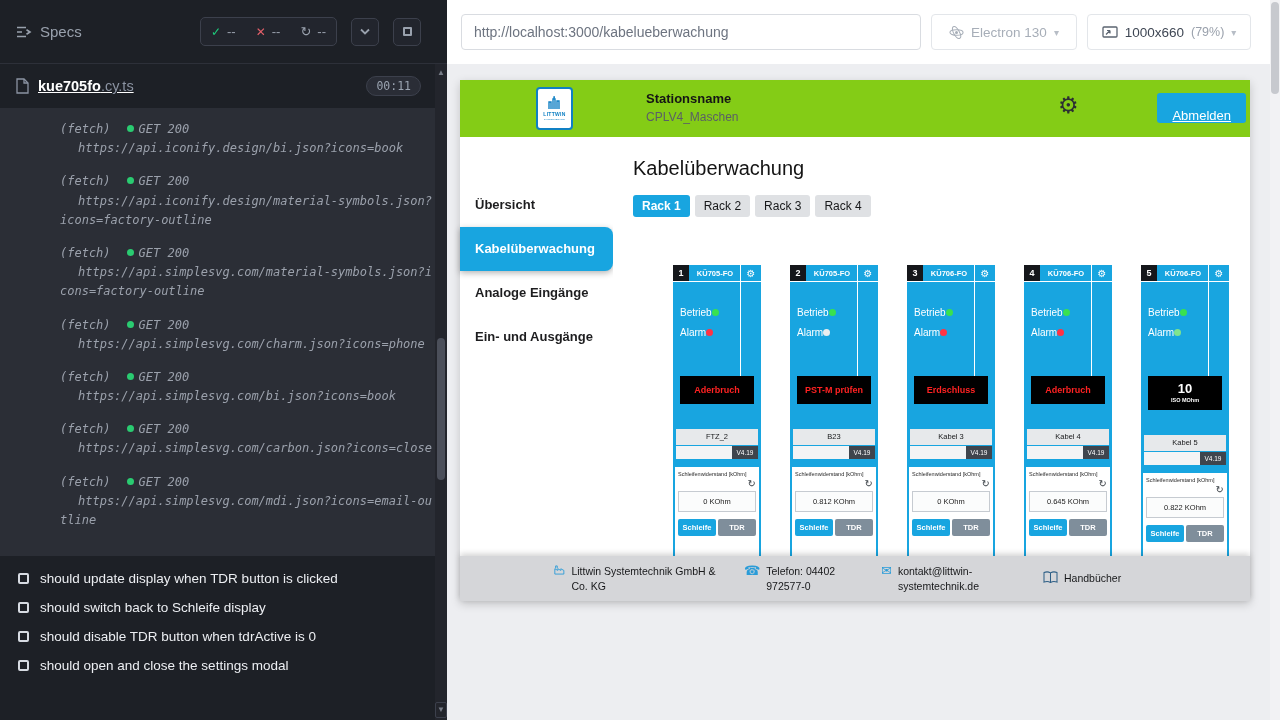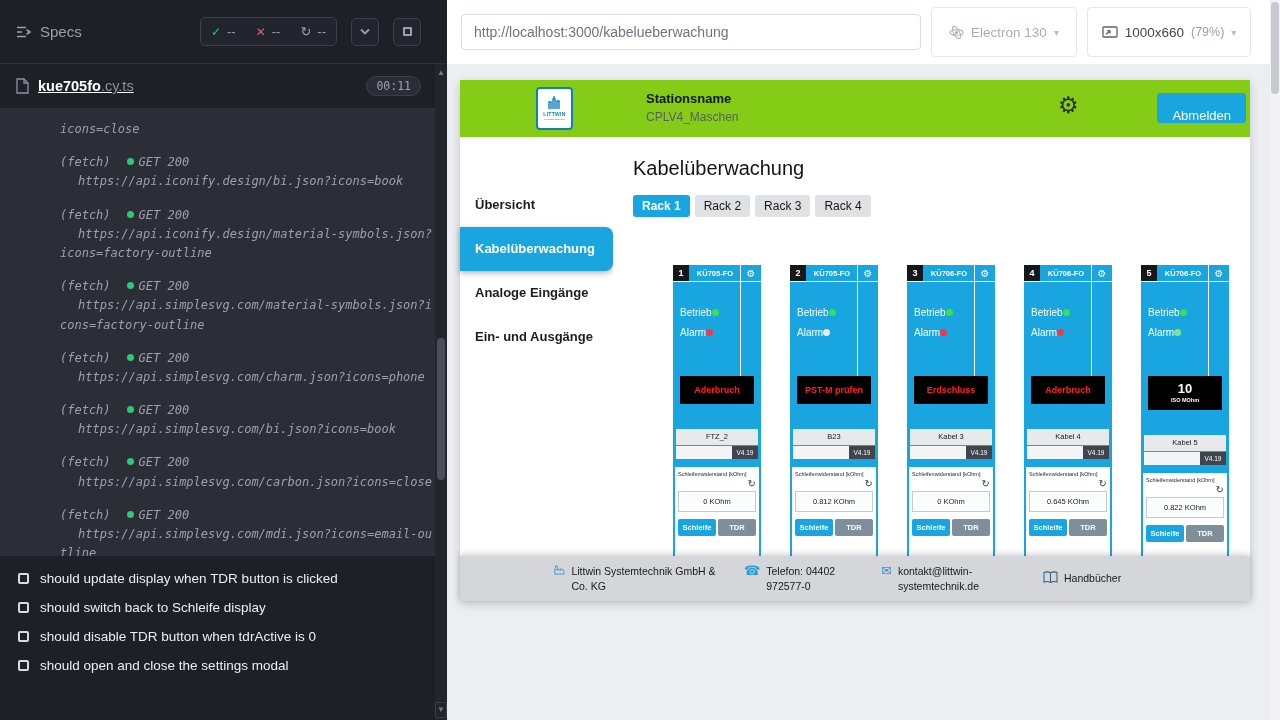--- a/index.html
+++ b/index.html
@@ -47,21 +47,21 @@
              text-align:center; line-height:14px; }
   .r-arrow.up { top:2px; }
   .r-arrow.down { bottom:2px; border:1px solid #3c404c; border-radius:2px; height:16px; line-height:14px; }
   .r-thumb { position:absolute; left:2px; width:8px; top:274px; height:142px; background:#4b4f5a; border-radius:4px; }
 
   
   #right { position:absolute; left:447px; top:0; width:833px; height:720px; background:#edeef1; }
   .b-bar { height:64px; background:#fff; display:flex; align-items:center; padding:0 24px 0 14px; gap:10px; }
   .url-box { width:460px; height:36px; border:1px solid #d9dce1; border-radius:4px; padding:0 12px;
              font-size:14px; color:#6d7480; font-family:"Liberation Sans", sans-serif; background:#fff; }
-  .sel { height:50px; border:1px solid #e3e6ea; border-radius:4px; display:flex; align-items:center;
+  .sel { height:36px; border:1px solid #e3e6ea; border-radius:4px; display:flex; align-items:center;
          justify-content:center; gap:7px; background:#fff; }
   .sel.browser { width:146px; color:#a7aeb8; font-size:13.5px; }
   .sel.viewport { width:164px; font-size:13.5px; color:#3f4754; }
   .vp-zoom { color:#9aa1ac; font-size:12.5px; }
   .chev { color:#b7bdc6; font-size:10px; }
 
   .stage { position:absolute; top:64px; left:0; right:0; bottom:0; }
   .aut { position:absolute; left:13px; top:16px; width:790px; height:521px; background:#fff;
          box-shadow:0 3px 9px rgba(0,0,0,.18); }
 
@@ -70,21 +70,21 @@
           border:2px solid #1080c4; border-radius:4px; display:flex; flex-direction:column;
           align-items:center; justify-content:center; gap:1px; }
   .logo-title { font-size:5px; font-weight:bold; color:#1080c4; letter-spacing:.3px; }
   .logo-sub { font-size:2.5px; color:#1080c4; }
   .station { position:absolute; left:186px; top:11px; }
   .station-label { font-weight:bold; font-size:13px; color:#151515; }
   .station-name { font-size:12px; color:#5a5f66; margin-top:4px; }
   .hdr-gear { position:absolute; left:598px; top:12px; font-size:23px; color:#2c2f33; cursor:pointer;
               font-family:"DejaVu Sans", sans-serif; }
   .abmelden { position:absolute; right:4px; top:13px; height:30px; padding:15px 15px; border:none;
-              border-radius:3px; color:#fff; font-size:13px; font-family:"Liberation Sans", sans-serif; }
+              border-radius:3px; color:#fff; font-size:13px; font-family:"Liberation Sans", sans-serif;text-decoration:underline; }
 
   .app-nav { position:absolute; left:0; top:57px; width:153px; bottom:45px; background:#fff; padding-top:46px; }
   .nav-item { height:44px; line-height:44px; padding-left:15px; font-size:13px; font-weight:bold;
               color:#1d1d1f; cursor:pointer; }
   .nav-item.active { color:#fff; border-radius:0 8px 8px 0; box-shadow:0 2px 6px rgba(0,0,0,.3); }
 
   .app-main { position:absolute; left:153px; top:57px; right:0; bottom:45px; overflow:hidden; background:#fff; }
   .page-title { position:absolute; left:20px; top:20px; font-size:20px; color:#141414; font-weight:500; }
   .tabs { position:absolute; left:20px; top:58px; display:flex; gap:5px; }
   .tab { height:22px; padding:0 9px; display:flex; align-items:center; font-size:12px;
@@ -182,23 +182,20 @@
       <path d="M8 1v4h4" stroke="#8b93a2" stroke-width="1.3" fill="none"></path>
     </svg>
     <span class="spec-name">
       <span>kue705fo</span><span class="spec-ext">.cy.ts</span>
     </span>
     <span class="timer-pill">00:11</span>
   </div>
 
   <div class="cmd-log">
     <div class="log-entry">
-      <div class="log-url partial">icons=close</div>
-    </div>
-    <div class="log-entry">
       <div class="log-head"><span class="cmd">(fetch)</span><span class="dot"></span><span>GET 200</span></div>
       <div class="log-url">https://api.iconify.design/bi.json?icons=book</div>
     </div>
     <div class="log-entry">
       <div class="log-head"><span class="cmd">(fetch)</span><span class="dot"></span><span>GET 200</span></div>
       <div class="log-url">https://api.iconify.design/material-symbols.json?icons=factory-outline</div>
     </div>
     <div class="log-entry">
       <div class="log-head"><span class="cmd">(fetch)</span><span class="dot"></span><span>GET 200</span></div>
       <div class="log-url">https://api.simplesvg.com/material-symbols.json?icons=factory-outline</div>

